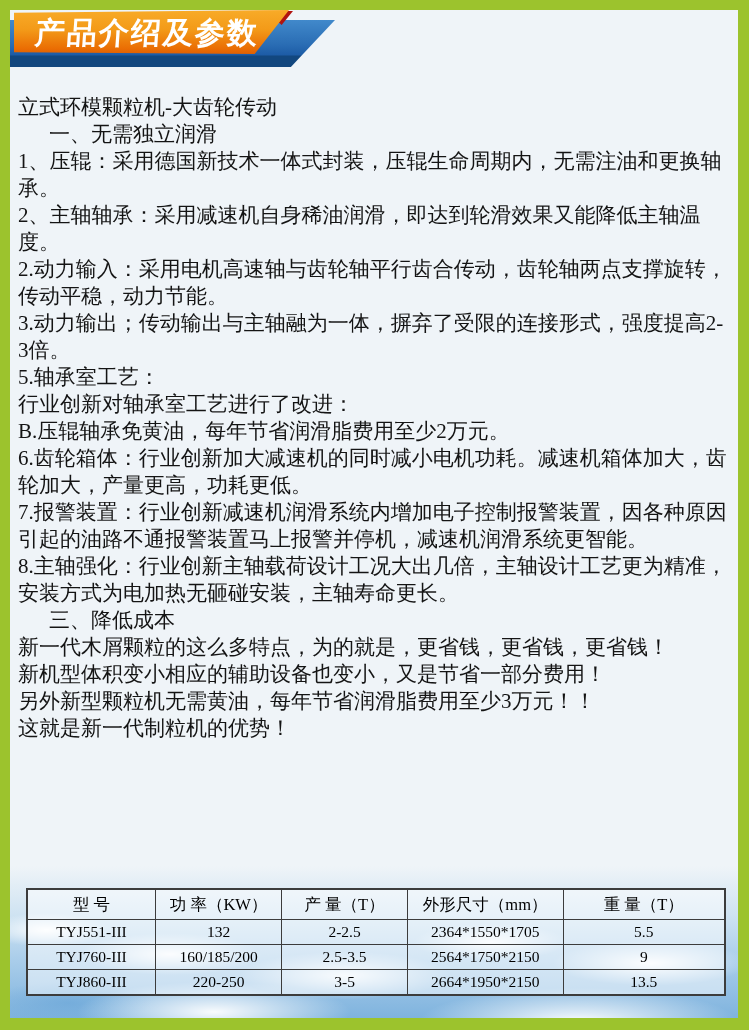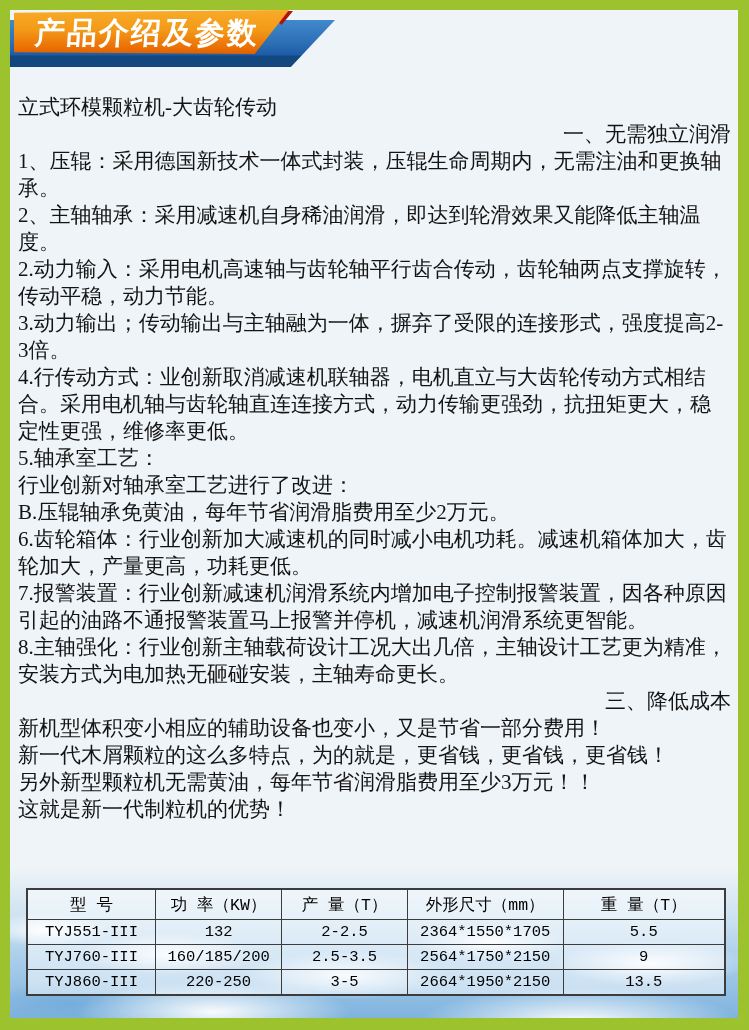--- a/index.html
+++ b/index.html
@@ -25,40 +25,40 @@
   .banner-title{position:absolute;left:25px;top:5px;width:245px;
      font-family:"Liberation Sans",sans-serif;font-weight:bold;
      font-size:30px;line-height:36px;color:#ffffff;letter-spacing:2px;
      transform:skewX(-4deg);white-space:nowrap;}
 
   
   .content{position:absolute;left:8px;top:64px;width:713px;z-index:2;
      font-family:"Liberation Serif",serif;font-size:21px;line-height:27px;
      color:var(--text-color,#141414);margin-top:20px;}
   .content p{margin:0;}
-  .content p.indent{padding-left:31px;text-align:right;}
+  .content p.indent{padding-left:31px;}
 
   
   .sky{position:absolute;left:0;right:0;bottom:0;height:152px;z-index:1;
      background:
        radial-gradient(90px 24px at 5% 42%,  rgba(255,255,255,.95), rgba(255,255,255,0) 70%),
        radial-gradient(130px 30px at 22% 58%, rgba(255,255,255,.90), rgba(255,255,255,0) 70%),
        radial-gradient(150px 34px at 46% 72%, rgba(255,255,255,.85), rgba(255,255,255,0) 70%),
        radial-gradient(110px 26px at 66% 50%, rgba(255,255,255,.88), rgba(255,255,255,0) 70%),
        radial-gradient(140px 32px at 88% 64%, rgba(255,255,255,.92), rgba(255,255,255,0) 70%),
        radial-gradient(190px 42px at 28% 96%, rgba(255,255,255,.95), rgba(255,255,255,0) 72%),
        radial-gradient(220px 46px at 78% 102%,rgba(255,255,255,.95), rgba(255,255,255,0) 72%),
        radial-gradient(120px 30px at 8% 90%,  rgba(106,166,216,.65), rgba(106,166,216,0) 70%),
        linear-gradient(180deg, rgba(223,237,247,0) 0%, #cfe3f2 32%, #a9cdea 62%, var(--sky-blue,#7fb3de) 100%);}
 
   
   .table-wrap{position:absolute;left:16px;top:878px;z-index:3;}
   table.spec{width:700px;border-collapse:collapse;table-layout:fixed;
      background:rgba(255,255,255,.50);
-     font-family:Liberation Mono, monospace;color:#000;text-align:center;
+     font-family:Liberation Serif, serif;color:#000;text-align:center;
      border:2px solid var(--table-border,#3c3c3c);}
   table.spec th,table.spec td{border:1px solid var(--table-border,#3c3c3c);
      padding:0;overflow:hidden;white-space:nowrap;}
   table.spec th{height:29px;font-weight:normal;font-size:16.5px;}
   table.spec td{height:24px;font-size:15.5px;}
   .c1{width:18.4%}.c2{width:18.1%}.c3{width:18.0%}.c4{width:22.3%}.c5{width:23.2%}
 </style>
 </head>
 <body>
 
@@ -72,30 +72,29 @@
 
     <div class="sky"></div>
 
     <div class="content">
       <p>立式环模颗粒机-大齿轮传动</p>
       <p class="indent">一、无需独立润滑</p>
       <p>1、压辊：采用德国新技术一体式封装，压辊生命周期内，无需注油和更换轴承。</p>
       <p>2、主轴轴承：采用减速机自身稀油润滑，即达到轮滑效果又能降低主轴温度。</p>
       <p>2.动力输入：采用电机高速轴与齿轮轴平行齿合传动，齿轮轴两点支撑旋转，传动平稳，动力节能。</p>
       <p>3.动力输出；传动输出与主轴融为一体，摒弃了受限的连接形式，强度提高2-3倍。</p>
-      <p>4.行传动方式：业创新取消减速机联轴器，电机直立与大齿轮传动方式相结合。采用电机轴与齿轮轴直连连接方式，动力传输更强劲，抗扭矩更大，稳定性更强，维修率更低。</p>
       <p>5.轴承室工艺：</p>
       <p>行业创新对轴承室工艺进行了改进：</p>
       <p>B.压辊轴承免黄油，每年节省润滑脂费用至少2万元。</p>
       <p>6.齿轮箱体：行业创新加大减速机的同时减小电机功耗。减速机箱体加大，齿轮加大，产量更高，功耗更低。</p>
       <p>7.报警装置：行业创新减速机润滑系统内增加电子控制报警装置，因各种原因引起的油路不通报警装置马上报警并停机，减速机润滑系统更智能。</p>
       <p>8.主轴强化：行业创新主轴载荷设计工况大出几倍，主轴设计工艺更为精准，安装方式为电加热无砸碰安装，主轴寿命更长。</p>
       <p class="indent">三、降低成本</p>
+      <p>新一代木屑颗粒的这么多特点，为的就是，更省钱，更省钱，更省钱！</p>
       <p>新机型体积变小相应的辅助设备也变小，又是节省一部分费用！</p>
-      <p>新一代木屑颗粒的这么多特点，为的就是，更省钱，更省钱，更省钱！</p>
       <p>另外新型颗粒机无需黄油，每年节省润滑脂费用至少3万元！！</p>
       <p>这就是新一代制粒机的优势！</p>
     </div>
 
     <div class="table-wrap">
       <table class="spec">
         <colgroup>
             <col class="c1">
             <col class="c2">
             <col class="c3">

